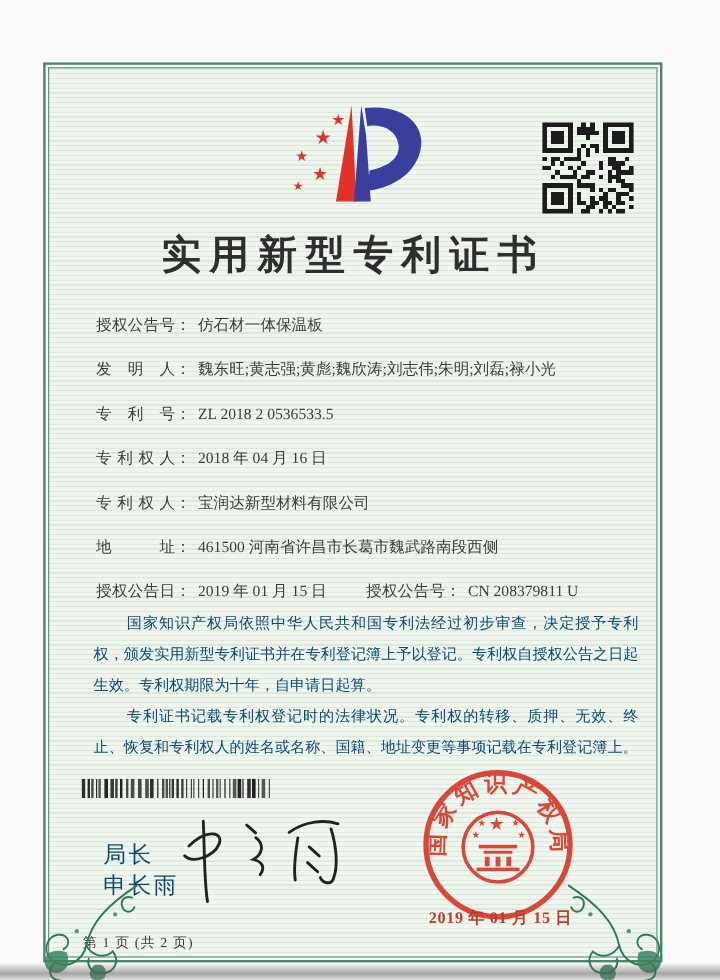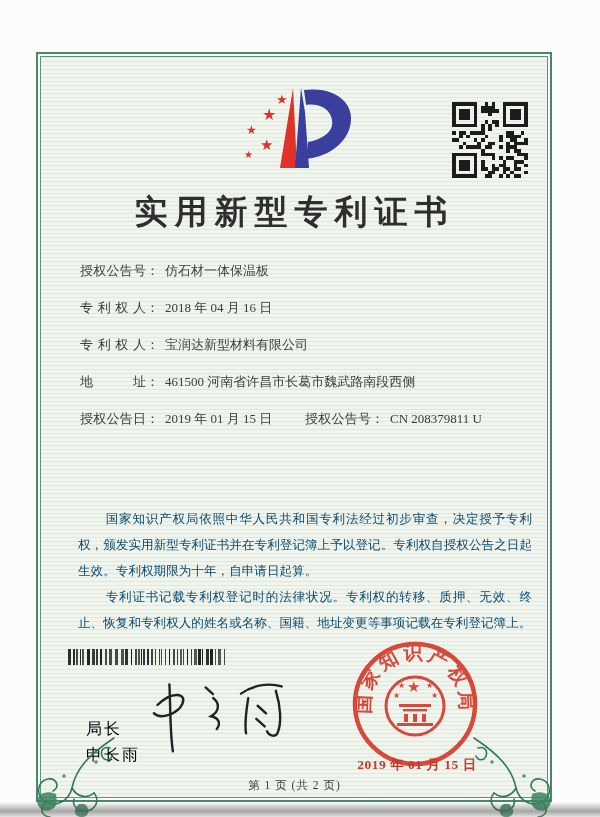--- a/index.html
+++ b/index.html
@@ -19,28 +19,28 @@
          font-size:33px;font-weight:600;letter-spacing:7px;color:#2e2e2e;}
   .fields{position:absolute;left:80px;top:262px;width:450px;font-size:13px;color:#3c3c3c;}
   .frow{line-height:18px;margin-bottom:19px;white-space:nowrap;}
   .flabel{display:inline-block;min-width:66px;text-align:justify;text-align-last:justify;}
   .colon{margin-right:6px;}
   .pair1{display:inline-block;width:225px;}
   .paras{position:absolute;left:78px;top:506px;width:454px;font-size:12.6px;line-height:26px;
          text-align:justify;color:#0c4a6e;}
   .paras p{margin:0;text-indent:2.2em;}
   .barcode{position:absolute;left:68px;top:649px;width:158px;height:16px;}
-  .sig-block{position:absolute;left:86px;top:716px;font-family:"Liberation Sans","DejaVu Sans",sans-serif;
-         font-size:16px;font-weight:500;color:#000000;letter-spacing:2px;line-height:26px;}
+  .sig-block{position:absolute;left:86px;top:700px;font-family:"Liberation Sans","DejaVu Sans",sans-serif;
+         font-size:19px;font-weight:500;color:#0c4a6e;letter-spacing:2px;line-height:26px;}
   .signature{position:absolute;left:130px;top:674px;width:170px;height:80px;}
   .seal{position:absolute;left:347px;top:638px;width:136px;height:136px;}
   .seal-date{position:absolute;left:344px;top:756px;width:146px;text-align:center;
          color:#c23a2c;font-size:13.5px;font-weight:600;letter-spacing:0.5px;z-index:5;}
-  .footer{position:absolute;left:37px;top:778px;width:515px;text-align:center;
-         font-size:11.5px;color:#3c3c3c;letter-spacing:1px;}
+  .footer{position:absolute;left:37px;top:778px;width:515px;text-align:left;
+         font-size:11.5px;color:#3c3c3c;letter-spacing:1px;padding-left:32px;}
   .flourish{position:absolute;width:96px;height:86px;z-index:4;}
   .flourish.bl{left:24px;top:732px;}
   .flourish.br{left:468px;top:732px;transform:scaleX(-1);}
   .bottom-shadow{position:absolute;left:0;bottom:0;width:600px;height:15px;z-index:6;
          background:linear-gradient(180deg, rgba(0,0,0,0) 0%, rgba(80,80,80,0.50) 62%, rgba(150,150,150,0.25) 100%);}
 </style>
 </head>
 <body>
 
 <div class="photo">
@@ -279,20 +279,26 @@
       </svg>
   </div>
 
   <div class="title">实用新型专利证书</div>
 
   <div class="fields">
     <div class="frow">
       <span class="flabel">授权公告号</span><span class="colon">：</span><span>仿石材一体保温板</span>
     </div>
     <div class="frow">
+      <span class="flabel">发明人</span><span class="colon">：</span><span>魏东旺;黄志强;黄彪;魏欣涛;刘志伟;朱明;刘磊;禄小光</span>
+    </div>
+    <div class="frow">
+      <span class="flabel">专利号</span><span class="colon">：</span><span>ZL 2018 2 0536533.5</span>
+    </div>
+    <div class="frow">
       <span class="flabel">专利权人</span><span class="colon">：</span><span>2018 年 04 月 16 日</span>
     </div>
     <div class="frow">
       <span class="flabel">专利权人</span><span class="colon">：</span><span>宝润达新型材料有限公司</span>
     </div>
     <div class="frow">
       <span class="flabel">地址</span><span class="colon">：</span><span>461500 河南省许昌市长葛市魏武路南段西侧</span>
     </div>
     <div class="frow">
       <span class="pair1"><span class="flabel">授权公告日</span><span class="colon">：</span><span>2019 年 01 月 15 日</span></span><span class="flabel">授权公告号</span><span class="colon">：</span><span>CN 208379811 U</span>

